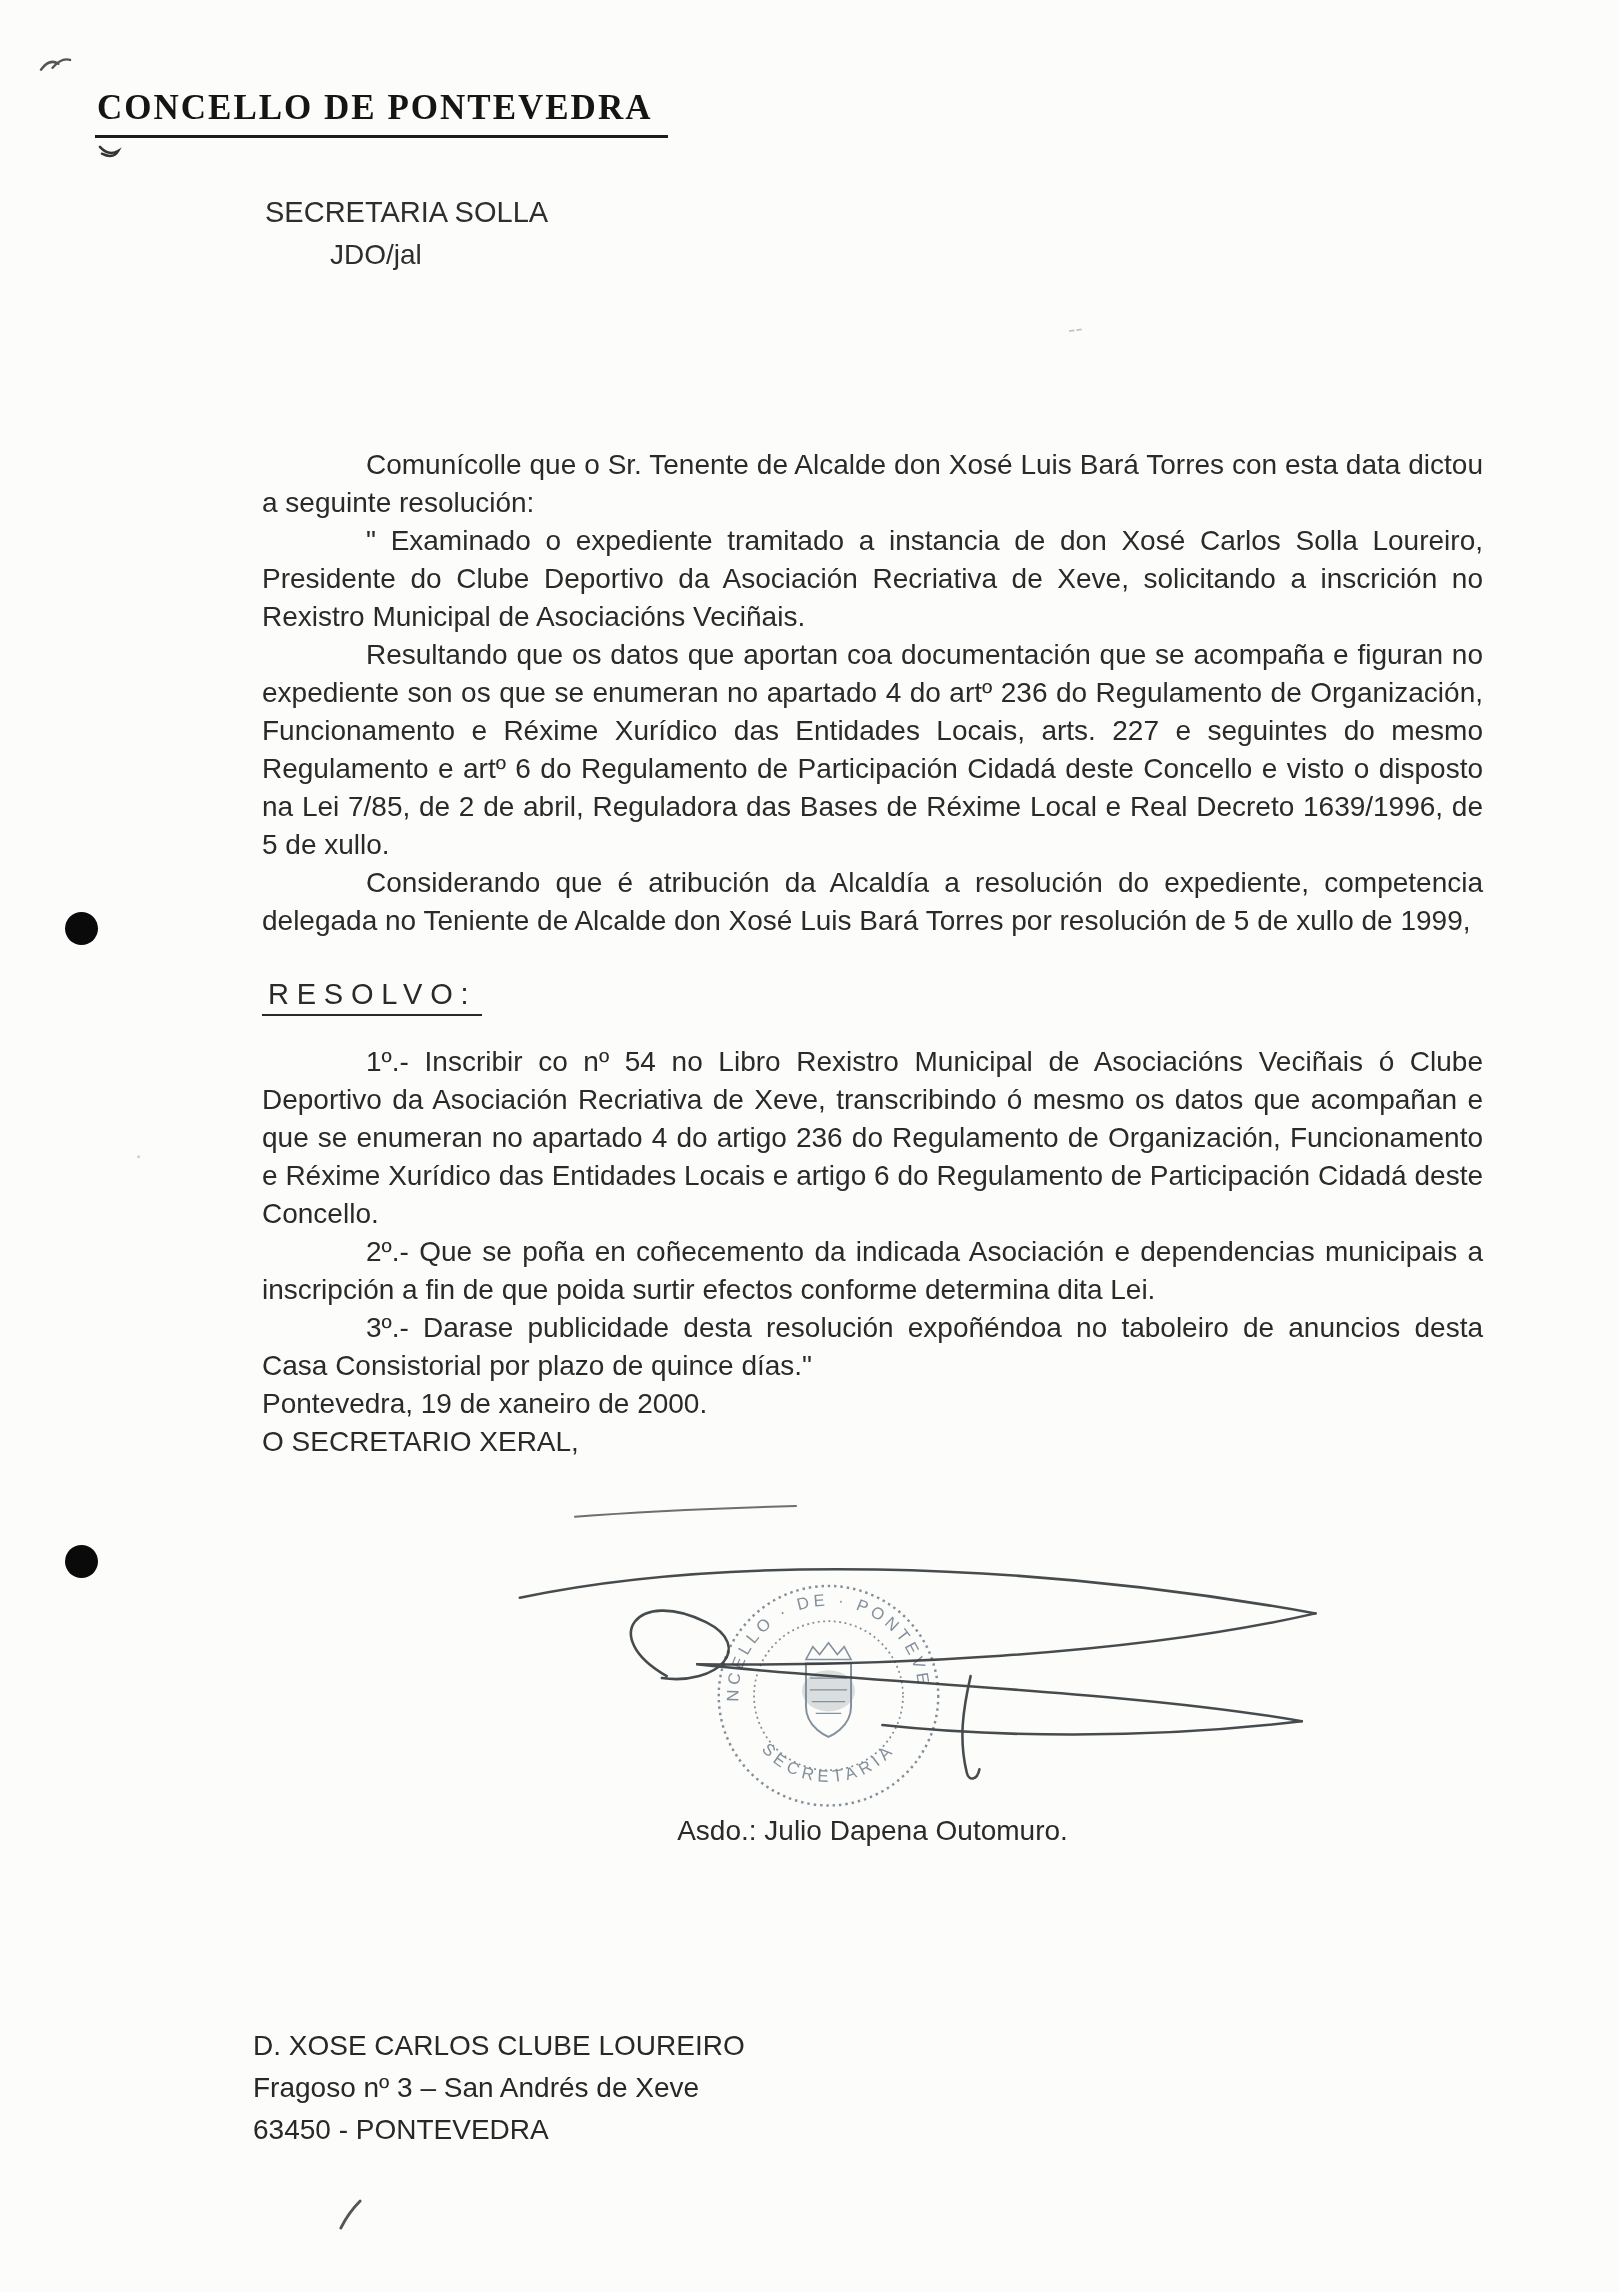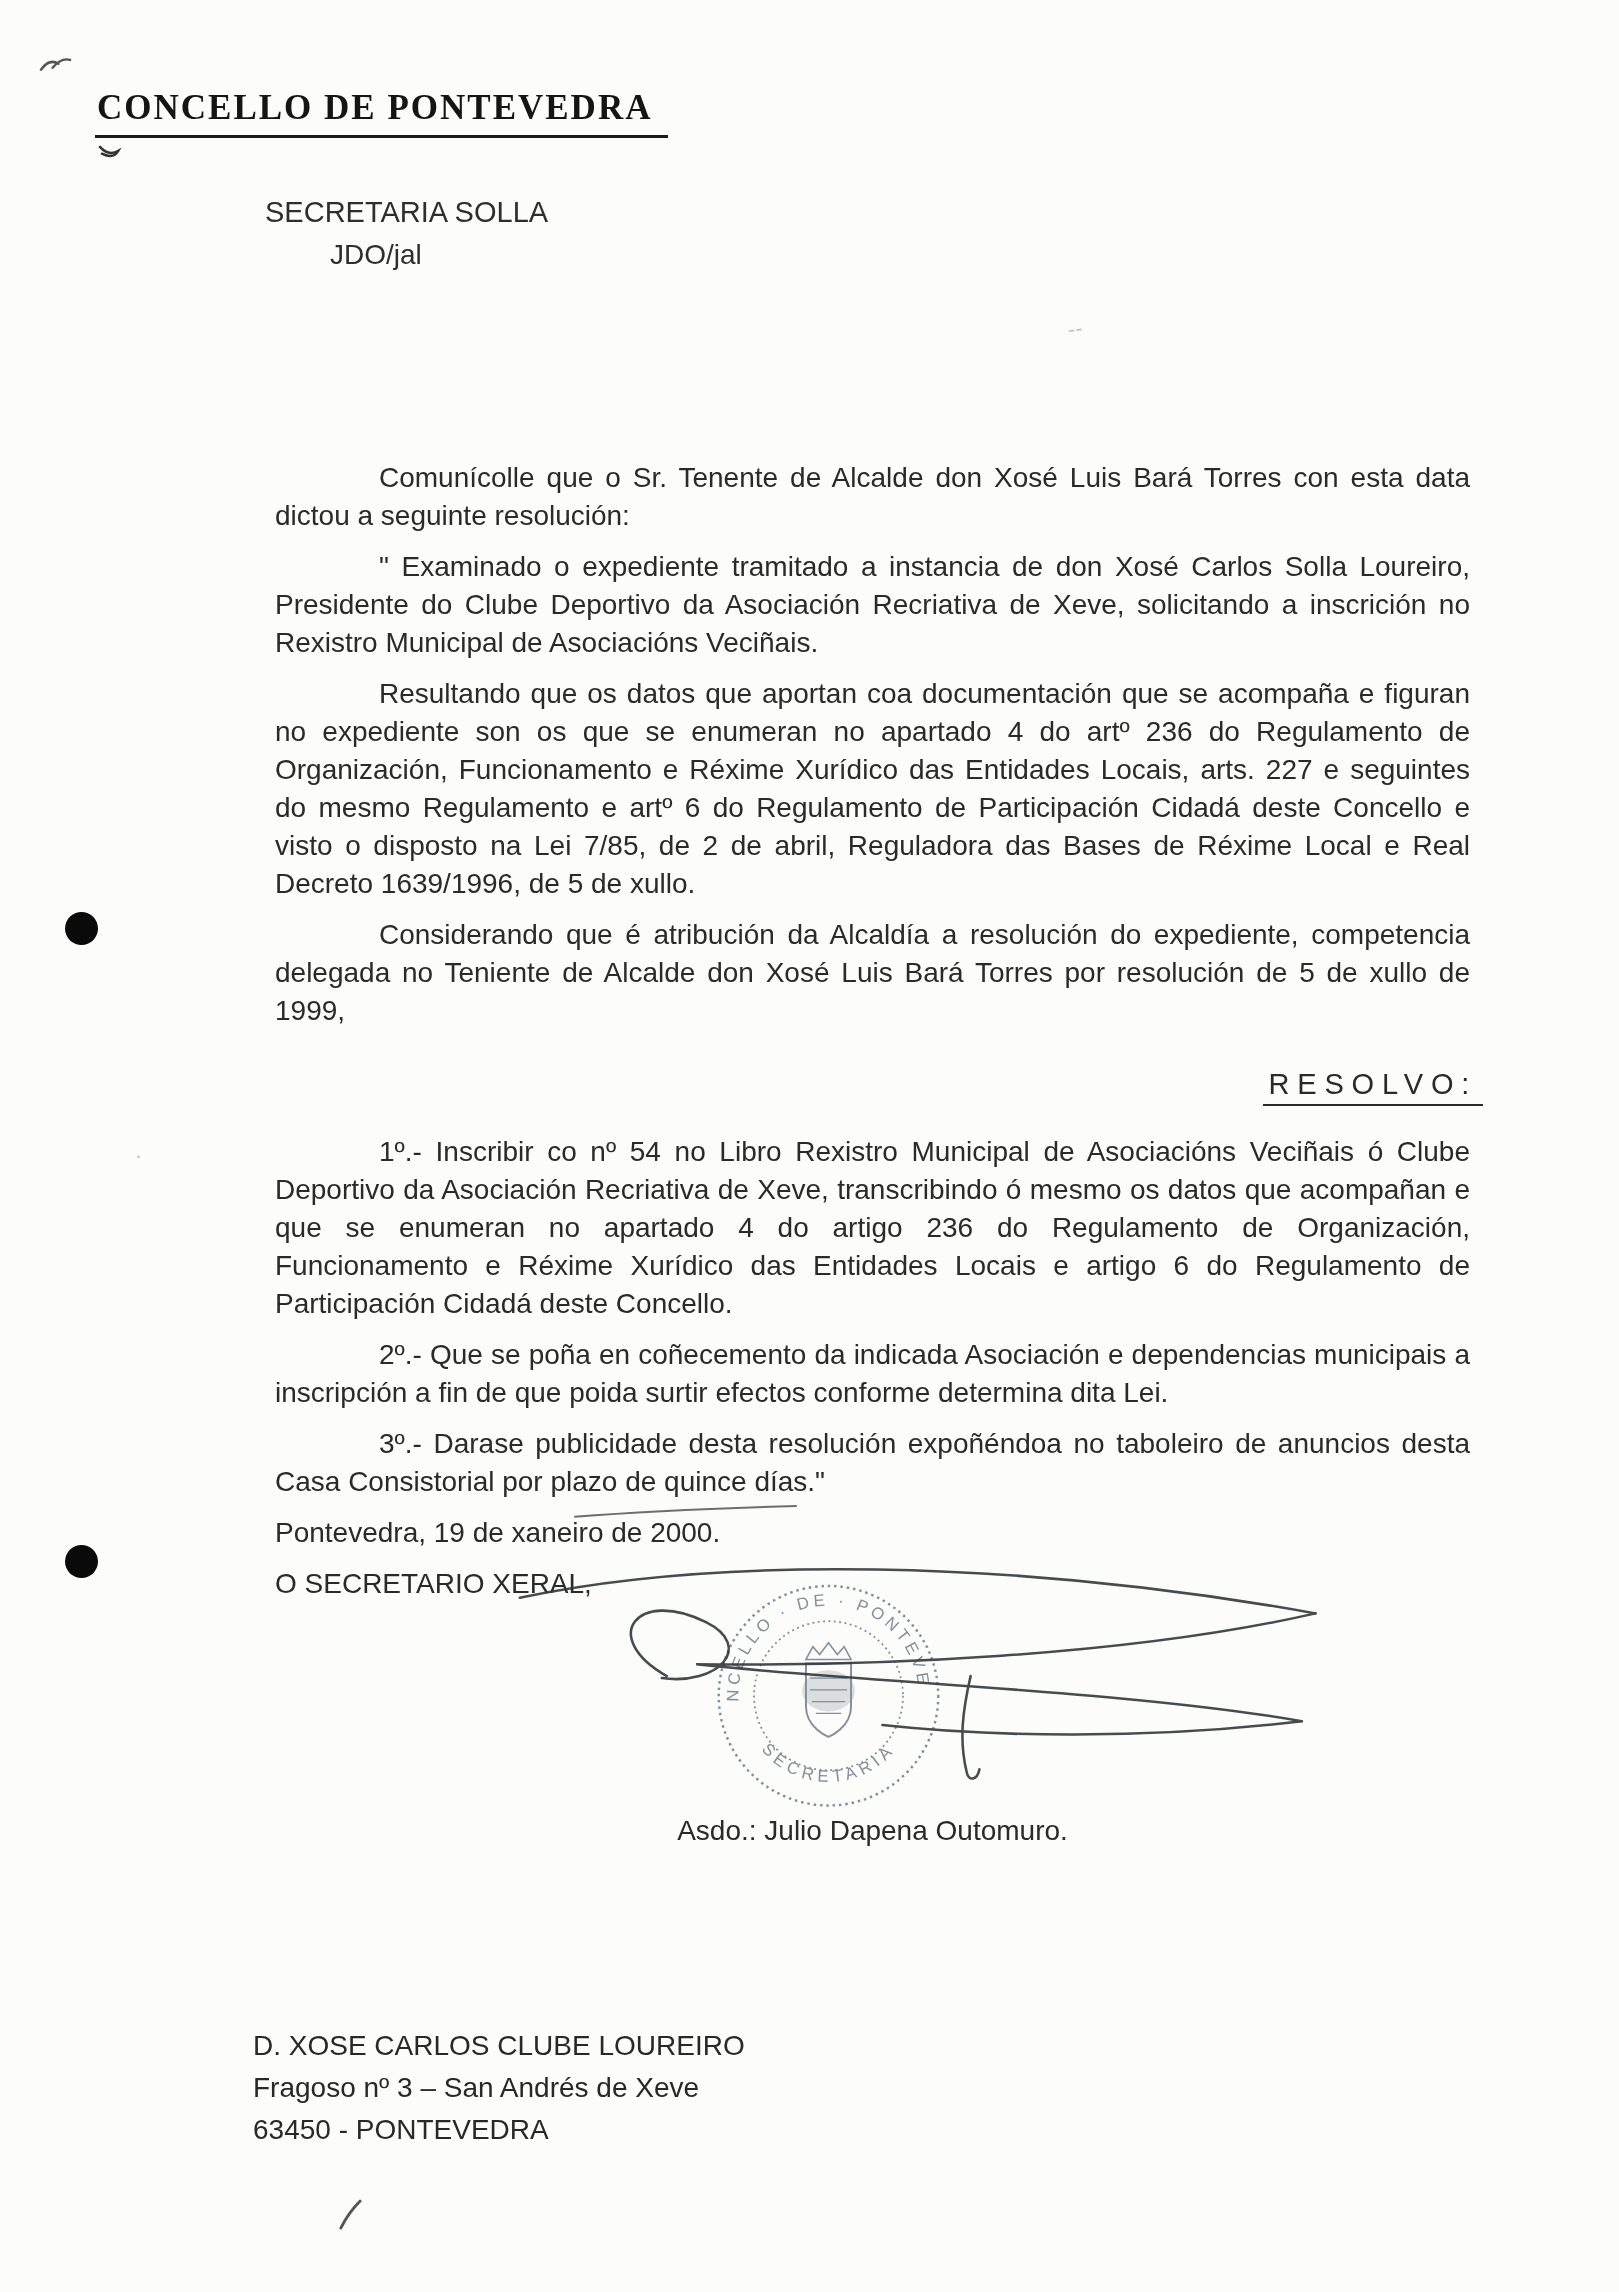--- a/index.html
+++ b/index.html
@@ -21,22 +21,22 @@
     border-bottom:3.9px solid #1c1c1c;
     padding:0 15.7px 6.9px 2px;
   }
   .dept{position:absolute;left:265px;top:196px;font-size:29px;color:#2e2e2e;}
   .ref{position:absolute;left:330px;top:239px;font-size:28px;color:#2e2e2e;}
   
   .body{
     position:absolute;left:262px;top:446px;width:1221px;
     font-size:28px;line-height:38px;text-align:justify;
   }
-  .body p{margin:13px;text-indent:104px;}
-  .body p.resolvo{text-align:right;text-indent:0;margin:35px 0 29px 0;}
+  .body p{margin:0;text-indent:104px;}
+  .body p.resolvo{text-align:left;text-indent:0;margin:35px 0 29px 0;}
   .resolvo span{
     font-size:29px;letter-spacing:7.8px;
     border-bottom:2.9px solid #2a2a2a;padding:0 5.9px 3.9px 5.9px;
   }
   .body p.center{text-align:left;text-indent:0;}
   
   .stamp-sig{position:absolute;left:461px;top:1529px;pointer-events:none;}
   .date-strike{position:absolute;left:573px;top:1502px;pointer-events:none;}
   .asdo{position:absolute;left:262px;top:1815px;width:1221px;text-align:center;font-size:28px;}
   

